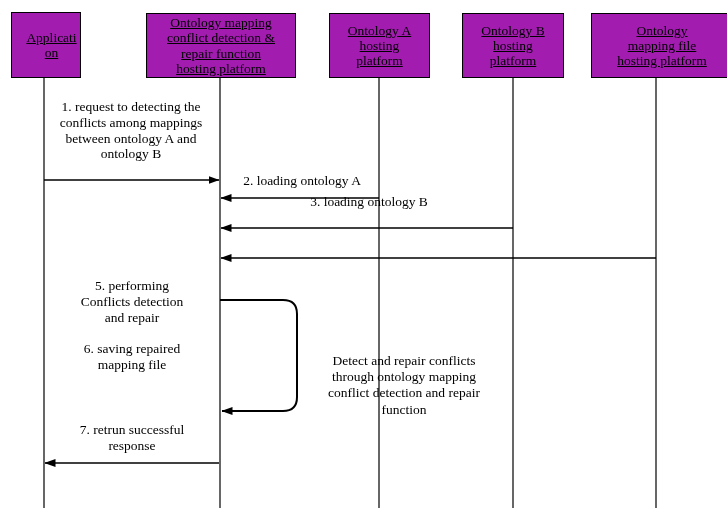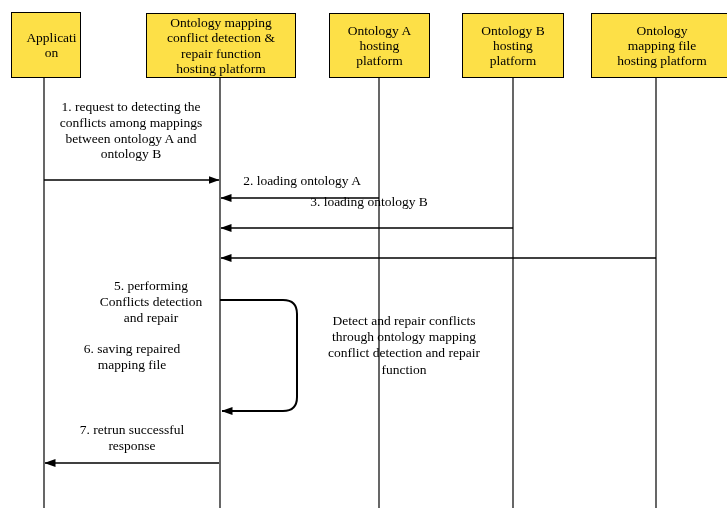--- a/index.html
+++ b/index.html
@@ -23,29 +23,30 @@
     position: absolute;
     left: 0;
     top: 0;
     width: 727px;
     height: 513px;
   }
   .actor-box {
     position: absolute;
     box-sizing: border-box;
     border: 1px solid #000000;
-    background: #fde047;
+    background: #a21caf;
     display: flex;
     align-items: center;
     justify-content: center;
     text-align: center;
     line-height: 1.12;
     font-size: 13.5px;
     overflow: visible;
     z-index: 3;
+    text-decoration: underline;
   }
   .actor-box .actor-label {
     display: block;
     width: 100%;
     padding: 0 1px;
     white-space: pre-line;
   }
   .msg-label {
     position: absolute;
     text-align: center;
@@ -55,20 +56,21 @@
     z-index: 4;
     background: transparent;
   }
   .note-label {
     position: absolute;
     text-align: center;
     font-size: 13.5px;
     line-height: 1.2;
     white-space: pre-line;
     z-index: 2;
+    margin-top: 40px;
   }
 </style>
 </head>
 <body>
 
 <div id="diagram">
 
   <svg class="svg-layer" viewBox="0 0 727 513">
     <defs>
       <marker id="arrow-right" markerWidth="11" markerHeight="8" refX="10.5" refY="4" orient="auto" markerUnits="userSpaceOnUse">
@@ -131,21 +133,21 @@
   <div class="msg-label" style="left:36px; top:99px; width:190px;">1. request to detecting the
 conflicts among mappings
 between ontology A and
 ontology B</div>
 
   <div class="msg-label" style="left:224px; top:173px; width:156px;">2. loading ontology A</div>
 
   <div class="msg-label" style="left:224px; top:194px; width:290px;">3. loading ontology B</div>
 
 
-  <div class="msg-label" style="left:46px; top:278px; width:172px;margin-left:19px;">5. performing
+  <div class="msg-label" style="left:46px; top:278px; width:172px;">5. performing
 Conflicts detection
 and repair</div>
 
   <div class="msg-label" style="left:46px; top:341px; width:172px;">6. saving repaired
 mapping file</div>
 
   <div class="msg-label" style="left:46px; top:422px; width:172px;">7. retrun successful
 response</div>
 
   <div class="note-label" style="left:302px; top:313px; width:204px;">Detect and repair conflicts

